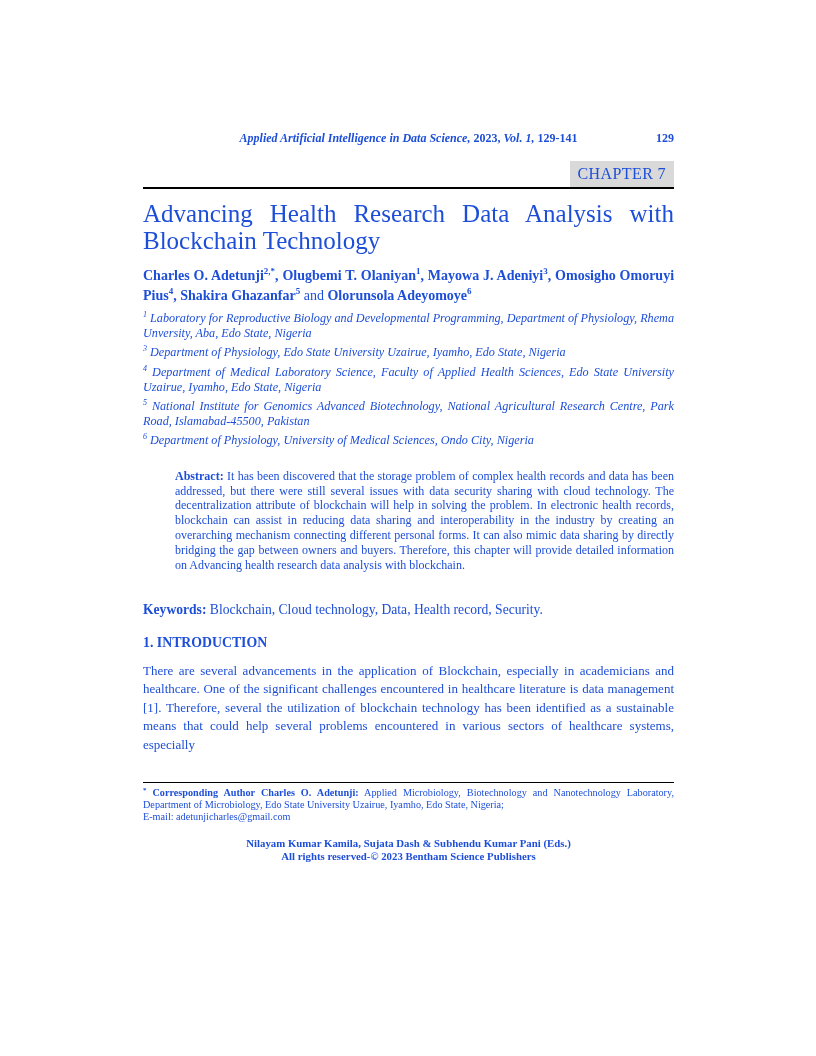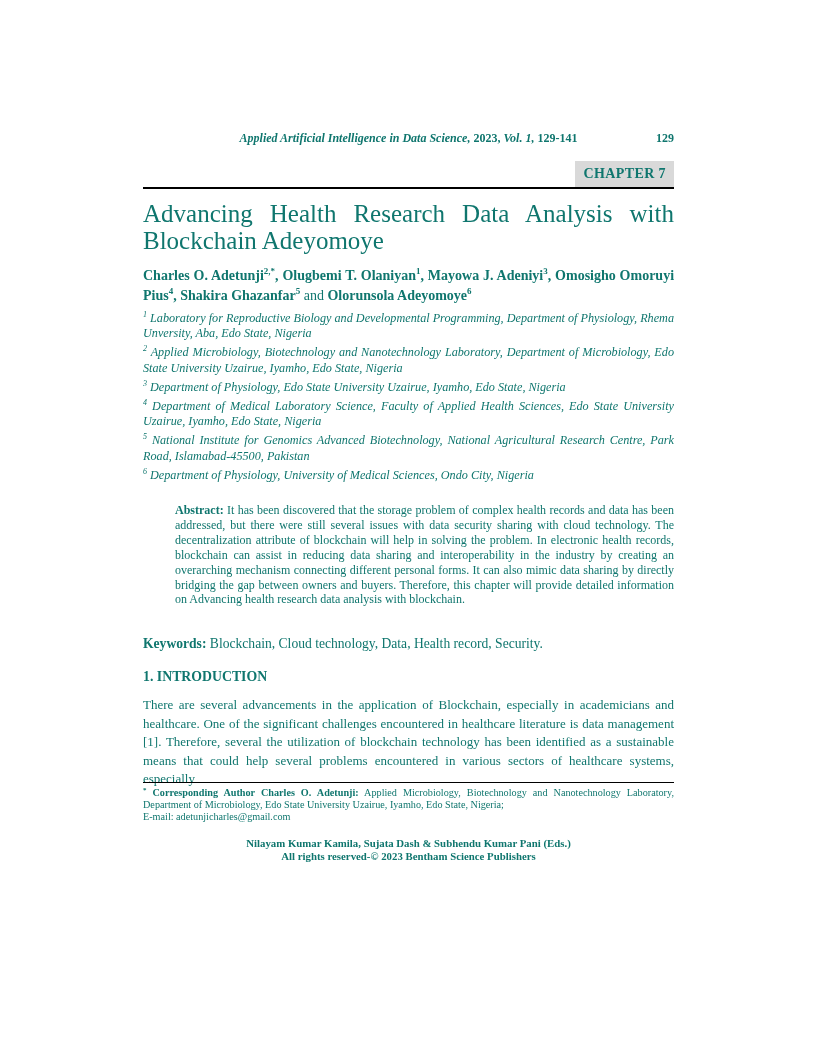--- a/index.html
+++ b/index.html
@@ -1,28 +1,28 @@
 <!DOCTYPE html>
 <html><head>
 <meta charset="utf-8">
 <style>
   * { margin:0; padding:0; box-sizing:border-box; }
   html,body { background:#ffffff; }
   .page {
     position:relative; width:816px; height:1056px; background:#ffffff;
-    font-family:"Liberation Serif", serif; color:#0f766e; overflow:hidden;
+    font-family:"Liberation Serif", serif; color:#1d4ed8; overflow:hidden;
   }
   .content { position:absolute; left:143px; top:0; width:531px; }
 
   .running-header { position:relative; margin-top:131px; font-size:12px; font-weight:bold; text-align:center; white-space:nowrap; }
   .running-header .it { font-style:italic; }
   .hdr-page-num { position:absolute; right:0; top:0; font-weight:bold; font-style:normal; }
 
   .chapter-row { margin-top:15px; text-align:right; border-bottom:2px solid #000; line-height:0; }
-  .chapter-badge { display:inline-block; background:#d9d9d9; font-size:14px; font-weight:bold; line-height:20px; padding:3px 8px 3px 8px; letter-spacing:0.4px; }
+  .chapter-badge { display:inline-block; background:#d9d9d9; font-size:16px; font-weight:normal; line-height:20px; padding:3px 8px 3px 8px; letter-spacing:0.4px; }
 
   .title-block { margin-top:11px; font-size:25px; font-weight:normal; line-height:27px; }
   .title-line1 { text-align:justify; text-align-last:justify; }
 
   .authors { margin-top:12px; font-size:14px; font-weight:bold; line-height:20px; text-align:justify;font-family:Liberation Serif, serif; }
   .authors sup { font-size:9px; line-height:0; }
   .author-sep.regular { font-weight:normal; }
 
   .affiliation-list { margin-top:1px; }
   .affiliation { font-style:italic; font-size:12.2px; line-height:15.2px; text-align:justify; margin-top:4px; }
@@ -58,28 +58,27 @@
       <span><span class="it">Applied Artificial Intelligence in Data Science,</span> <span>2023,</span> <span class="it">Vol. 1,</span> <span>129-141</span></span>
       <span class="hdr-page-num">129</span>
     </div>
 
     <div class="chapter-row">
       <span class="chapter-badge">CHAPTER 7</span>
     </div>
 
     <div class="title-block">
       <div class="title-line1">Advancing Health Research Data Analysis with</div>
-      <div class="title-line2">Blockchain Adeyomoye</div>
+      <div class="title-line2">Blockchain Technology</div>
     </div>
 
     <p class="authors"><span>Charles O. Adetunji<sup>2,*</sup></span><span class="author-sep">, </span><span>Olugbemi T. Olaniyan<sup>1</sup></span><span class="author-sep">, </span><span>Mayowa J. Adeniyi<sup>3</sup></span><span class="author-sep">, </span><span>Omosigho Omoruyi Pius<sup>4</sup></span><span class="author-sep">, </span><span>Shakira Ghazanfar<sup>5</sup></span><span class="author-sep regular"> and </span><span>Olorunsola Adeyomoye<sup>6</sup></span></p>
 
     <div class="affiliation-list">
         <p class="affiliation"><sup>1</sup> Laboratory for Reproductive Biology and Developmental Programming, Department of Physiology, Rhema Unversity, Aba, Edo State, Nigeria</p>
-        <p class="affiliation"><sup>2</sup> Applied Microbiology, Biotechnology and Nanotechnology Laboratory, Department of Microbiology, Edo State University Uzairue, Iyamho, Edo State, Nigeria</p>
         <p class="affiliation"><sup>3</sup> Department of Physiology, Edo State University Uzairue, Iyamho, Edo State, Nigeria</p>
         <p class="affiliation"><sup>4</sup> Department of Medical Laboratory Science, Faculty of Applied Health Sciences, Edo State University Uzairue, Iyamho, Edo State, Nigeria</p>
         <p class="affiliation"><sup>5</sup> National Institute for Genomics Advanced Biotechnology, National Agricultural Research Centre, Park Road, Islamabad-45500, Pakistan</p>
         <p class="affiliation"><sup>6</sup> Department of Physiology, University of Medical Sciences, Ondo City, Nigeria</p>
       </div>
 
     <div class="abstract"><b>Abstract:</b><span> It has been discovered that the storage problem of complex health records and data has been addressed, but there were still several issues with data security sharing with cloud technology. The decentralization attribute of blockchain will help in solving the problem. In electronic health records, blockchain can assist in reducing data sharing and interoperability in the industry by creating an overarching mechanism connecting different personal forms. It can also mimic data sharing by directly bridging the gap between owners and buyers. Therefore, this chapter will provide detailed information on Advancing health research data analysis with blockchain.</span></div>
 
     <p class="keywords"><b>Keywords:</b><span> Blockchain, Cloud technology, Data, Health record, Security.</span></p>
 

